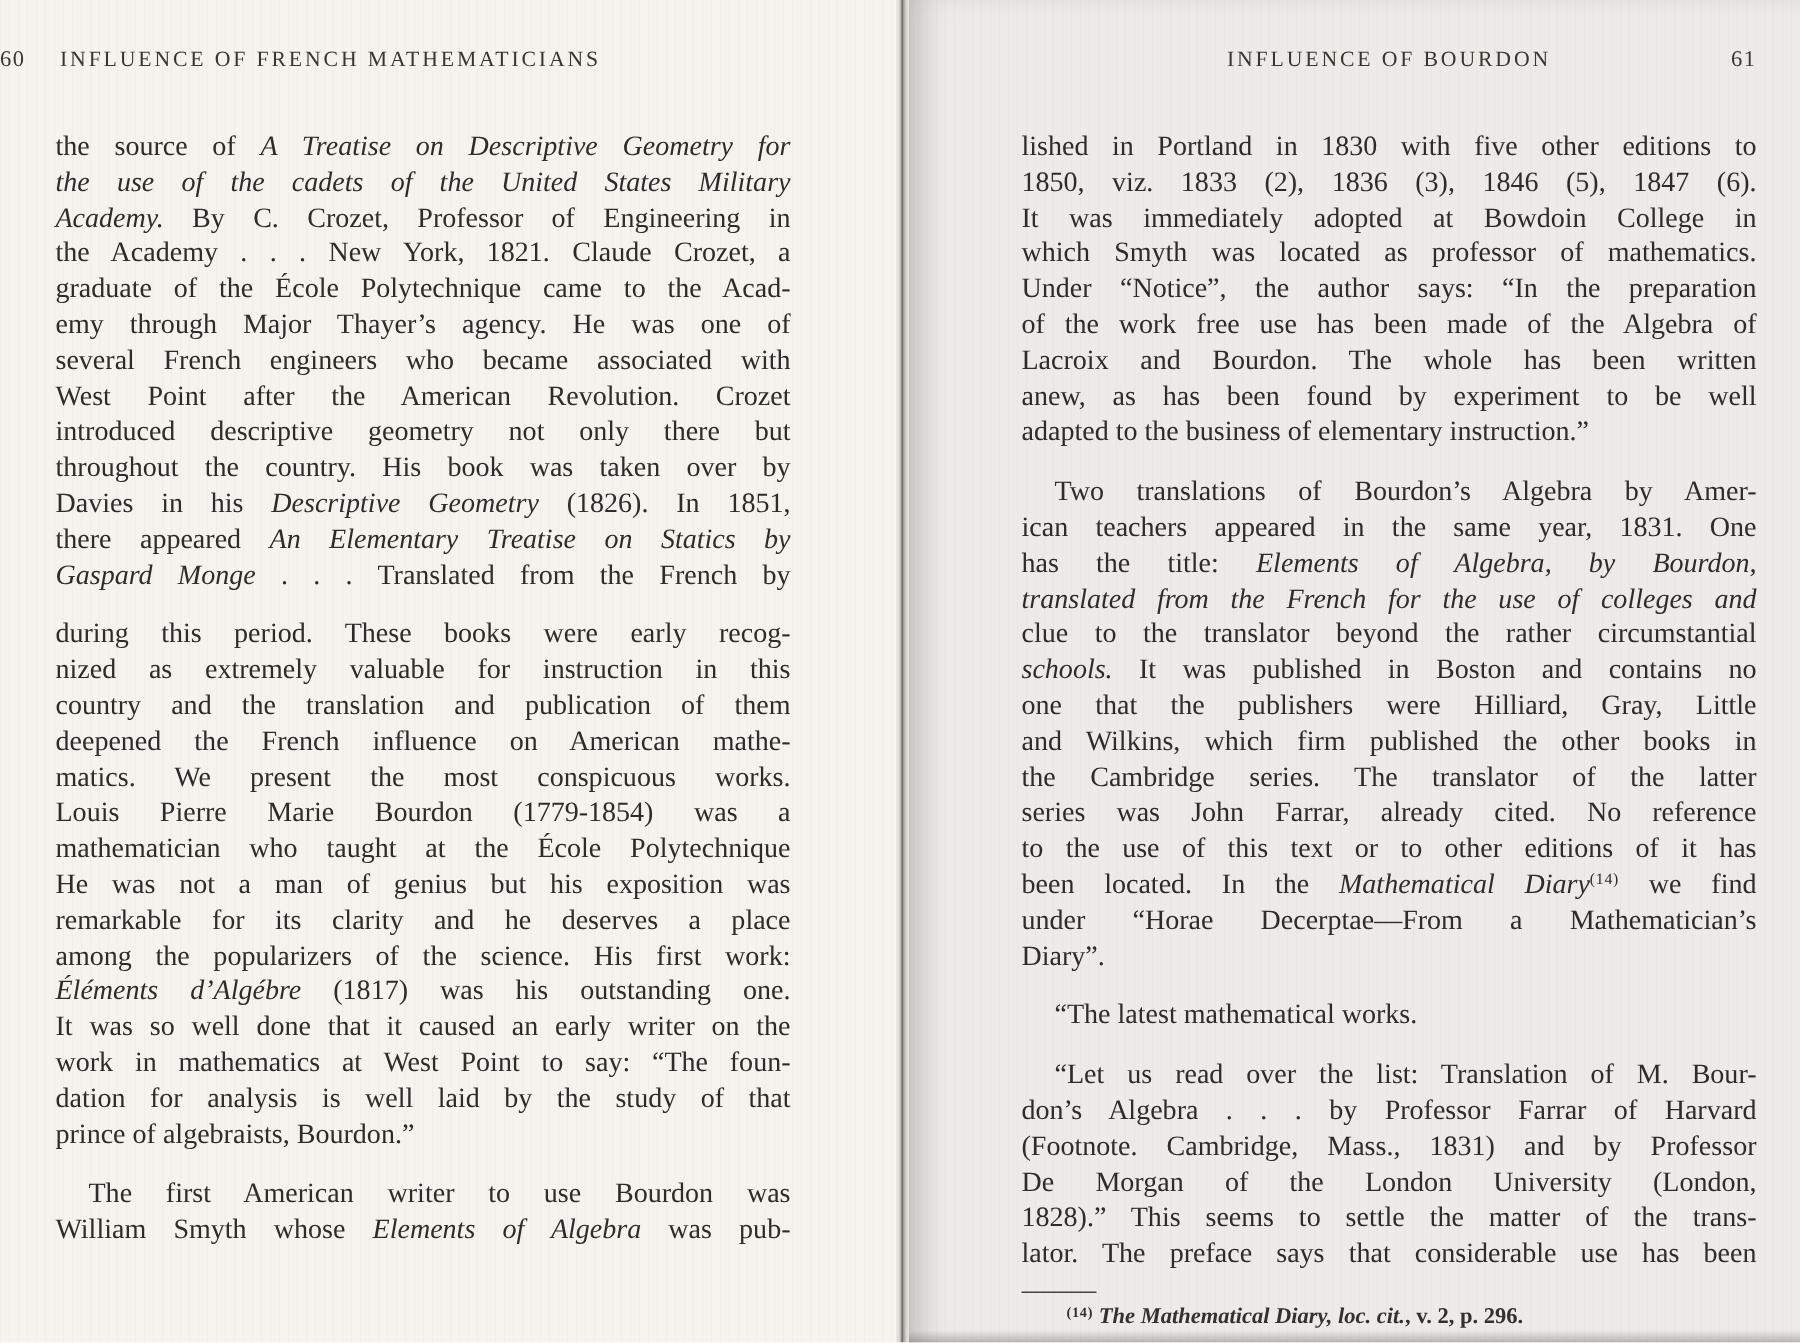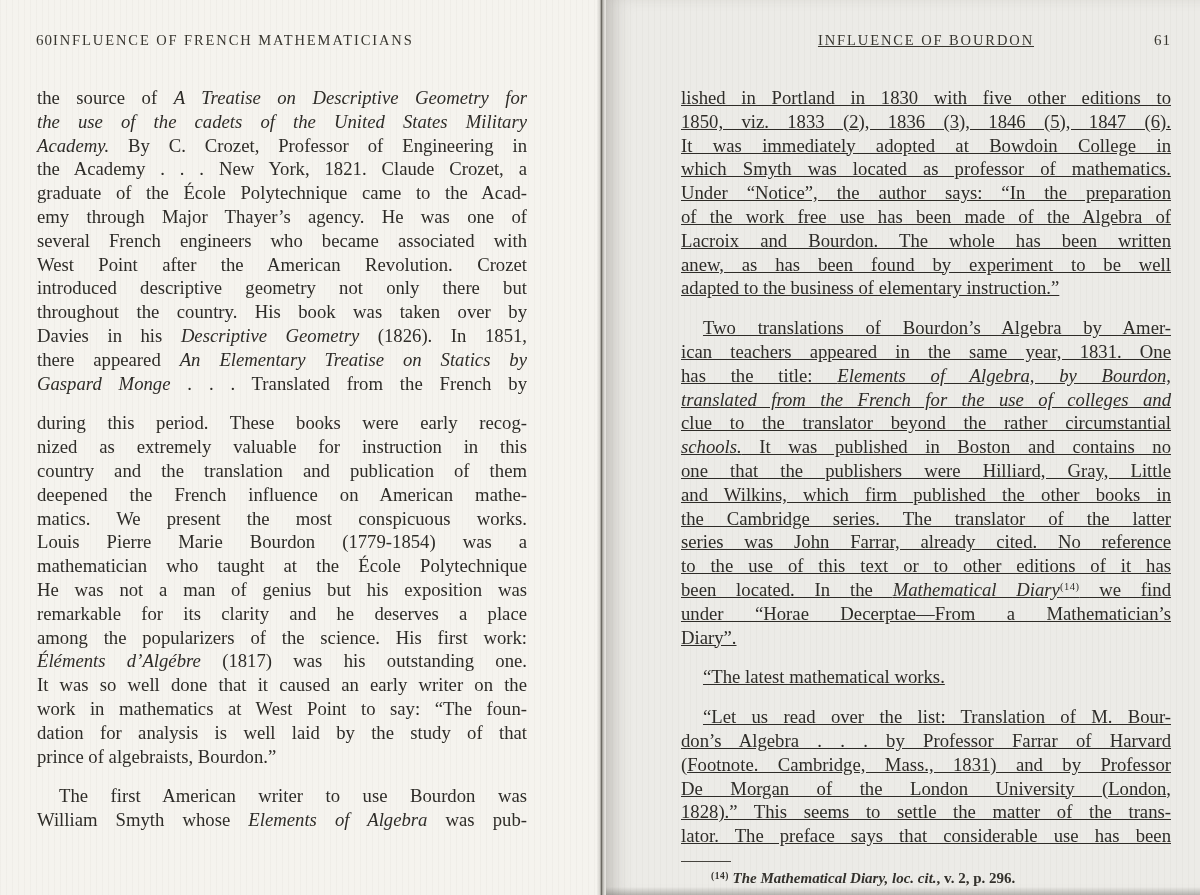--- a/index.html
+++ b/index.html
@@ -22,31 +22,31 @@
     background:linear-gradient(to bottom, rgba(0,0,0,0), rgba(40,38,34,0.25));
   }
   .gutter {
     width:9px; height:100%;
     background:linear-gradient(90deg,#efede8 0%,#d6d4cf 32%,#6b6962 50%,#a3a19b 60%,#d8d6d1 80%,#e7e6e2 100%);
   }
   .header {
     margin-top:30px; height:20px; line-height:20px;
     font-size:14.5px; letter-spacing:1.9px; color:#38362f; white-space:nowrap;
   }
-  .header-left { margin-left:36px; display:flex; }
+  .header-left { display:flex; gap:23px; }
   .header-right { position:relative; margin-left:75px; width:490px; }
-  .header-right .running-title { position:absolute; left:0; right:0; text-align:center;text-decoration:underline; }
+  .header-right .running-title { position:absolute; left:0; right:0; text-align:center; }
   .header-right .pagenum { position:absolute; right:0; }
   .pagenum { letter-spacing:1px; font-size:15px; }
   .body {
     margin-top:36px; width:490px;
     font-size:18.7px; line-height:23.8px; color:#2e2c28;
   }
   .body-left  { margin-left:37px; }
-  .body-right { margin-left:75px;text-decoration:underline; }
+  .body-right { margin-left:75px; }
   .para { margin:0 0 16px 0; }
   .para:last-child { margin-bottom:0; }
   .line { text-align:justify; text-align-last:justify; }
   .line.end { text-align-last:left; }
   .line.indent { text-indent:22px; }
   .it { font-style:italic; }
   sup.fn { font-size:10.5px; line-height:0; vertical-align:6px; letter-spacing:0.5px; }
   .footnote { margin-left:75px; width:490px; margin-top:13px; }
   .footnote-rule { width:50px; border-top:1.6px solid #45433e; margin-bottom:8px; }
   .footnote-text { font-size:15px; text-indent:30px; color:#33312c;font-weight:bold; }

